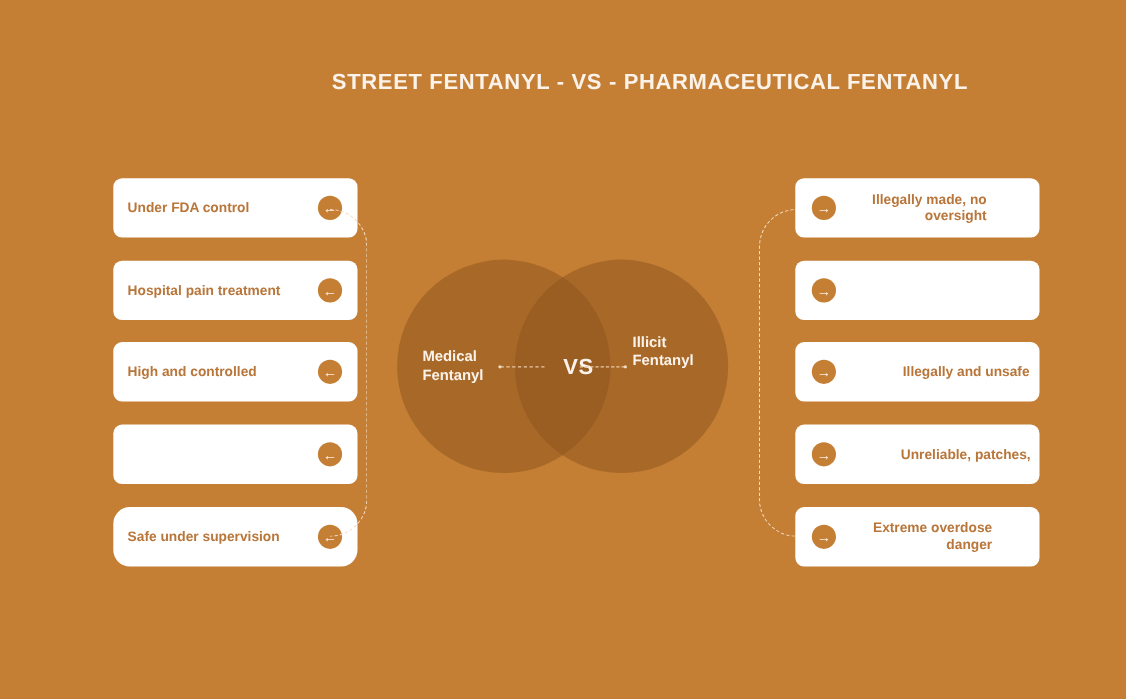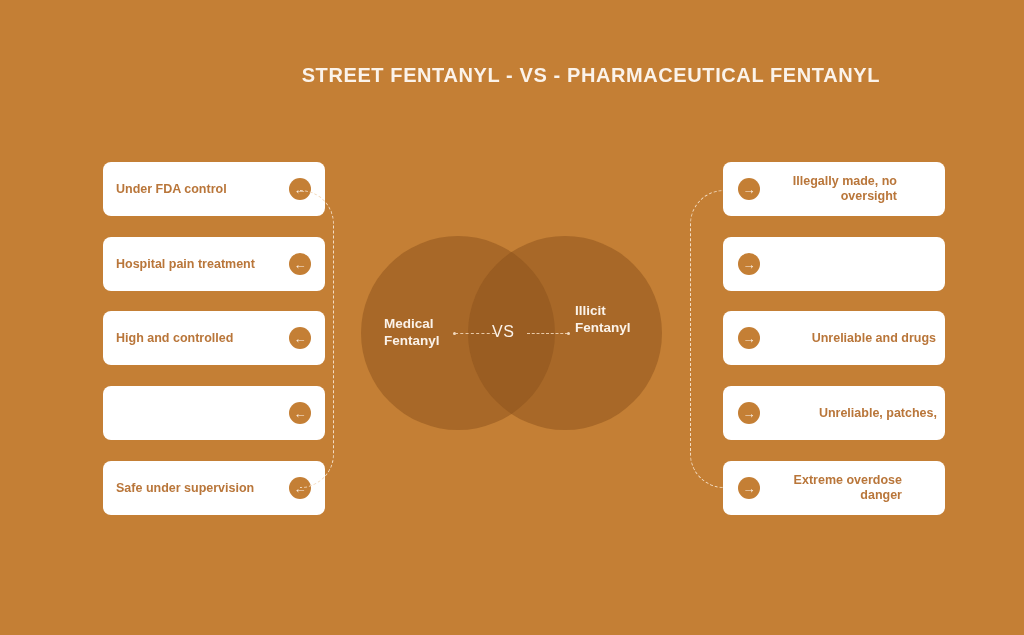--- a/index.html
+++ b/index.html
@@ -72,24 +72,24 @@
       position: absolute;
       color: #fbf3ea;
       font-size: 13.5px;
       font-weight: bold;
       line-height: 17px;
     }
     .label-left { left: 384px; top: 315px; }
     .label-right { left: 575px; top: 302px; }
     .vs {
       position: absolute;
-      left: 492px; top: 323px;
+      left: 512px; top: 323px;
       color: #fbf3ea;
-      font-size: 16px;
-      font-weight: normal;
+      font-size: 20px;
+      font-weight: bold;
       letter-spacing: 0.5px;
     }
     .dash {
       position: absolute;
       top: 333px;
       height: 0;
       border-top: 1.2px dashed #e9c9a6;
     }
     .dash-left { left: 455px; width: 40px; }
     .dash-right { left: 527px; width: 41px; }
@@ -108,21 +108,21 @@
   <span class="text">Hospital pain treatment</span>
   <span class="icon">←</span>
 </div>
 <div class="card left-card" style="top:311px;">
   <span class="text">High and controlled</span>
   <span class="icon">←</span>
 </div>
 <div class="card left-card" style="top:386px;">
   <span class="icon">←</span>
 </div>
-<div class="card left-card" style="top:461px;">
+<div class="card left-card" style="top:461px;border-radius:15px;">
   <span class="text">Safe under supervision</span>
   <span class="icon">←</span>
 </div>
 
 <div class="bracket bracket-left"></div>
 <div class="bracket bracket-right"></div>
 
 <div class="circle circle-left"></div>
 <div class="circle circle-right"></div>
 
@@ -137,21 +137,21 @@
 
 <div class="card right-card" style="top:162px;">
   <span class="icon">→</span>
   <span class="text" style="width:110px;">Illegally made, no oversight</span>
 </div>
 <div class="card right-card" style="top:237px;">
   <span class="icon">→</span>
 </div>
 <div class="card right-card" style="top:311px;">
   <span class="icon">→</span>
-  <span class="text" style="left:63px;">Unreliable and drugs</span>
+  <span class="text" style="left:63px;">Illegally and unsafe</span>
 </div>
 <div class="card right-card" style="top:386px;">
   <span class="icon">→</span>
   <span class="text">Unreliable, patches,</span>
 </div>
 <div class="card right-card" style="top:461px;">
   <span class="icon">→</span>
   <span class="text" style="width:115px;">Extreme overdose danger</span>
 </div>
 

